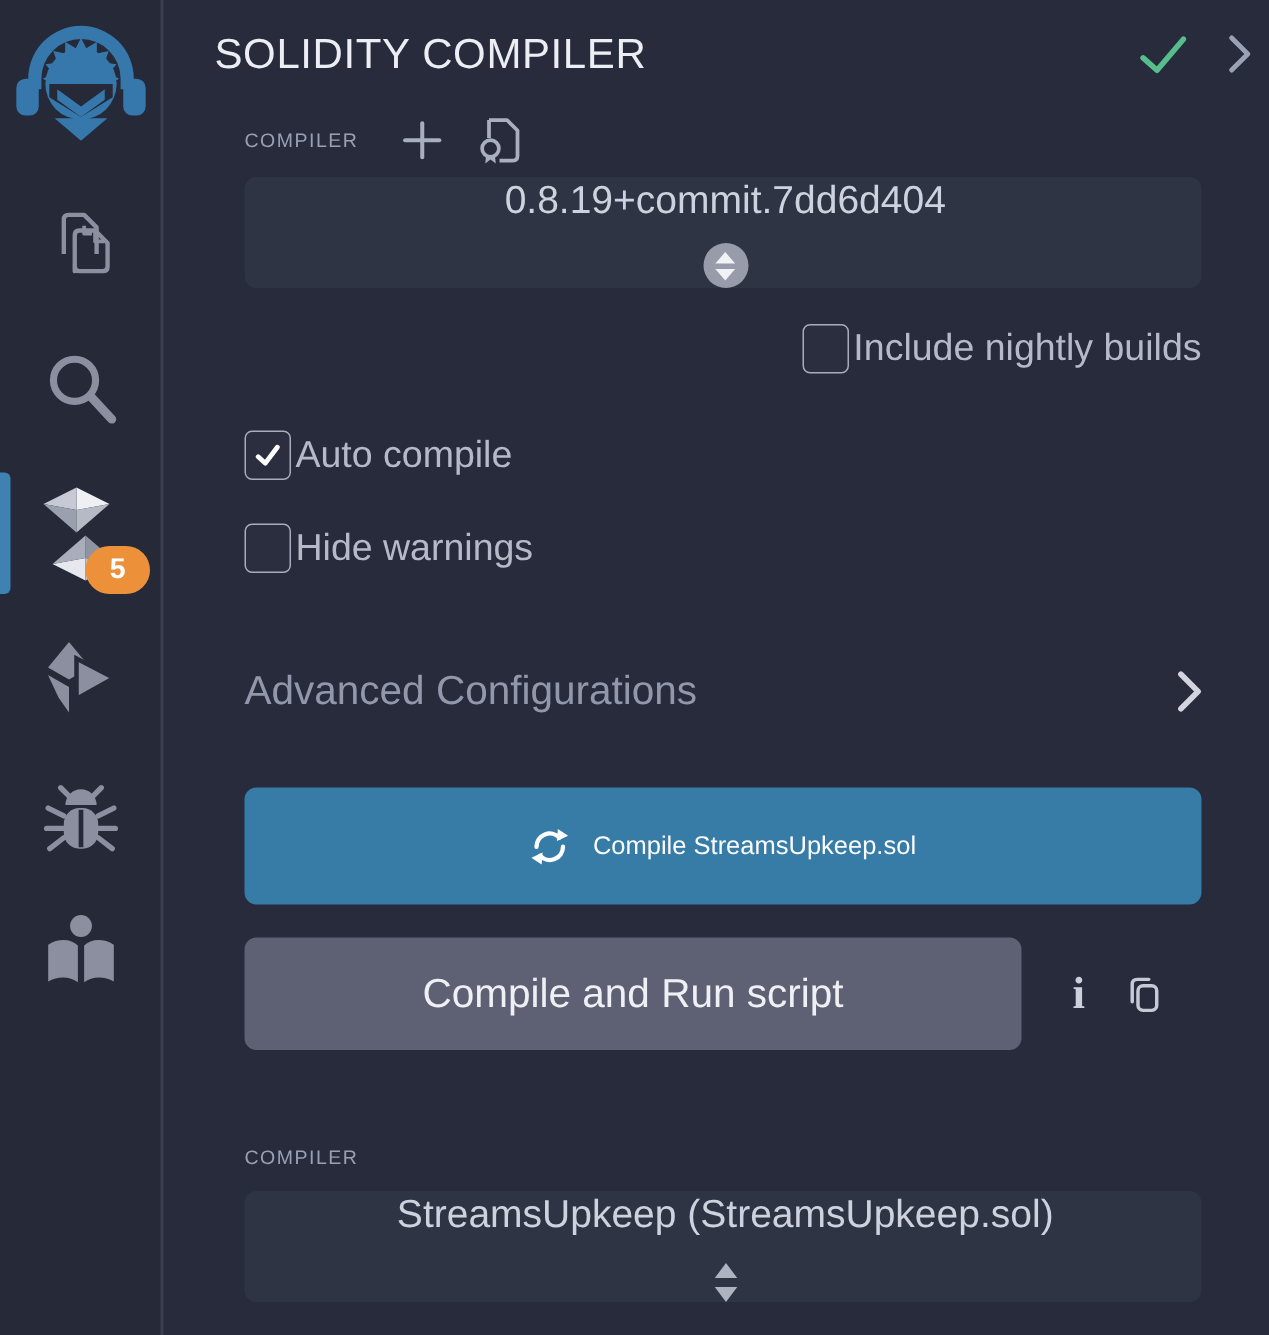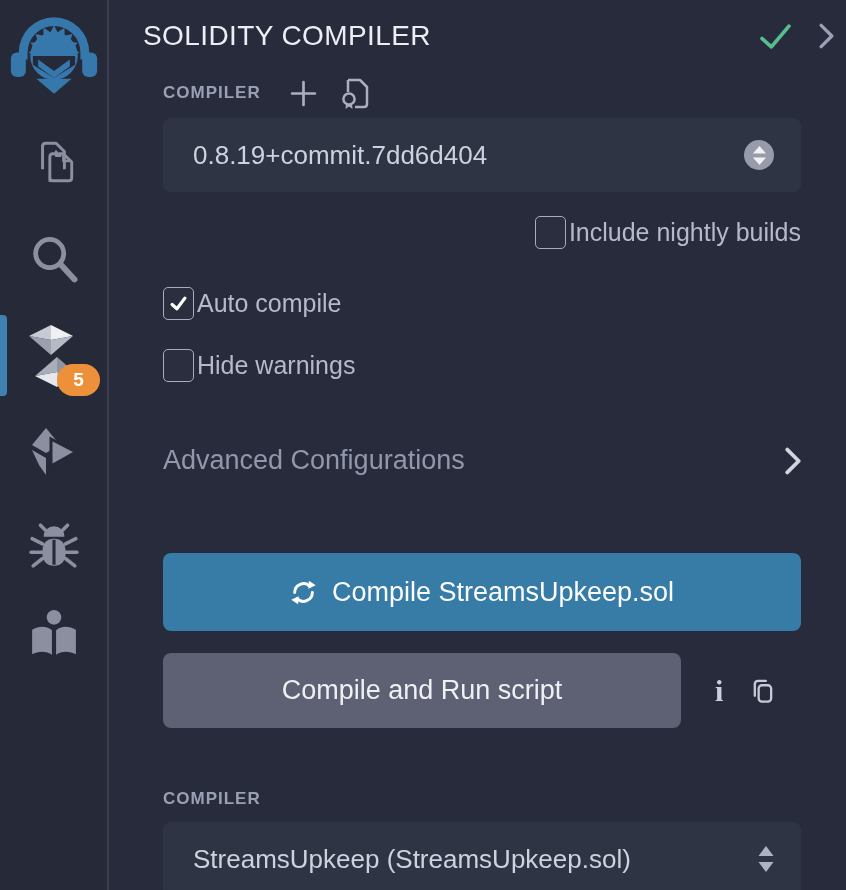--- a/index.html
+++ b/index.html
@@ -68,29 +68,29 @@
   }
   .panel-title{
     color:var(--title);font-size:28px;font-weight:500;letter-spacing:.4px;
   }
   .title-icons{display:flex;align-items:center;gap:28px;}
 
   .section-label-row{
     margin-top:29px;display:flex;align-items:center;gap:28px;height:24px;
   }
   .section-label{
-    color:var(--label);font-size:17px;letter-spacing:1px;font-weight:700;
+    color:var(--label);font-size:13px;letter-spacing:1px;font-weight:400;
   }
   .mini-icons{display:flex;align-items:center;gap:22px;}
 
   .select{
     margin-top:13px;height:74px;width:638px;
     background:var(--select-bg);border-radius:8px;
     display:flex;align-items:center;justify-content:space-between;
-    padding:0 27px 0 30px;cursor:pointer;
+    padding:0 27px 0 30px;cursor:pointer;flex-direction:column;
   }
   .select-value{color:var(--sel-text);font-size:26px;}
   .pill-caret{
     width:30px;height:30px;border-radius:50%;
     background:#979baa;display:flex;align-items:center;justify-content:center;
   }
 
   .check-row{display:flex;align-items:center;gap:3px;}
   .row-nightly{margin-top:24px;justify-content:flex-end;width:638px;}
   .row-auto{margin-top:38px;}
@@ -110,22 +110,22 @@
     display:flex;align-items:center;justify-content:space-between;cursor:pointer;
   }
   .advanced-label{color:var(--muted);font-size:27px;}
 
   .btn{
     border:none;border-radius:8px;cursor:pointer;
     font-family:"Liberation Sans","DejaVu Sans",sans-serif;
     display:flex;align-items:center;justify-content:center;gap:15px;
   }
   .btn-compile{
-    margin-top:77px;width:638px;height:78px;
-    background:var(--blue);color:#fbfcfd;font-size:27px;
+    margin-top:49px;width:638px;height:78px;
+    background:var(--blue);color:#fbfcfd;font-size:17px;
   }
   .run-row{margin-top:22px;display:flex;align-items:center;}
   .btn-run{
     width:518px;height:75px;
     background:var(--gray-btn);color:#eef0f4;font-size:27px;
   }
   .info-i{
     margin-left:34px;
     font-family:"Liberation Serif","DejaVu Serif",serif;
     font-weight:bold;font-size:30px;color:#ccd0dc;cursor:pointer;line-height:1;

